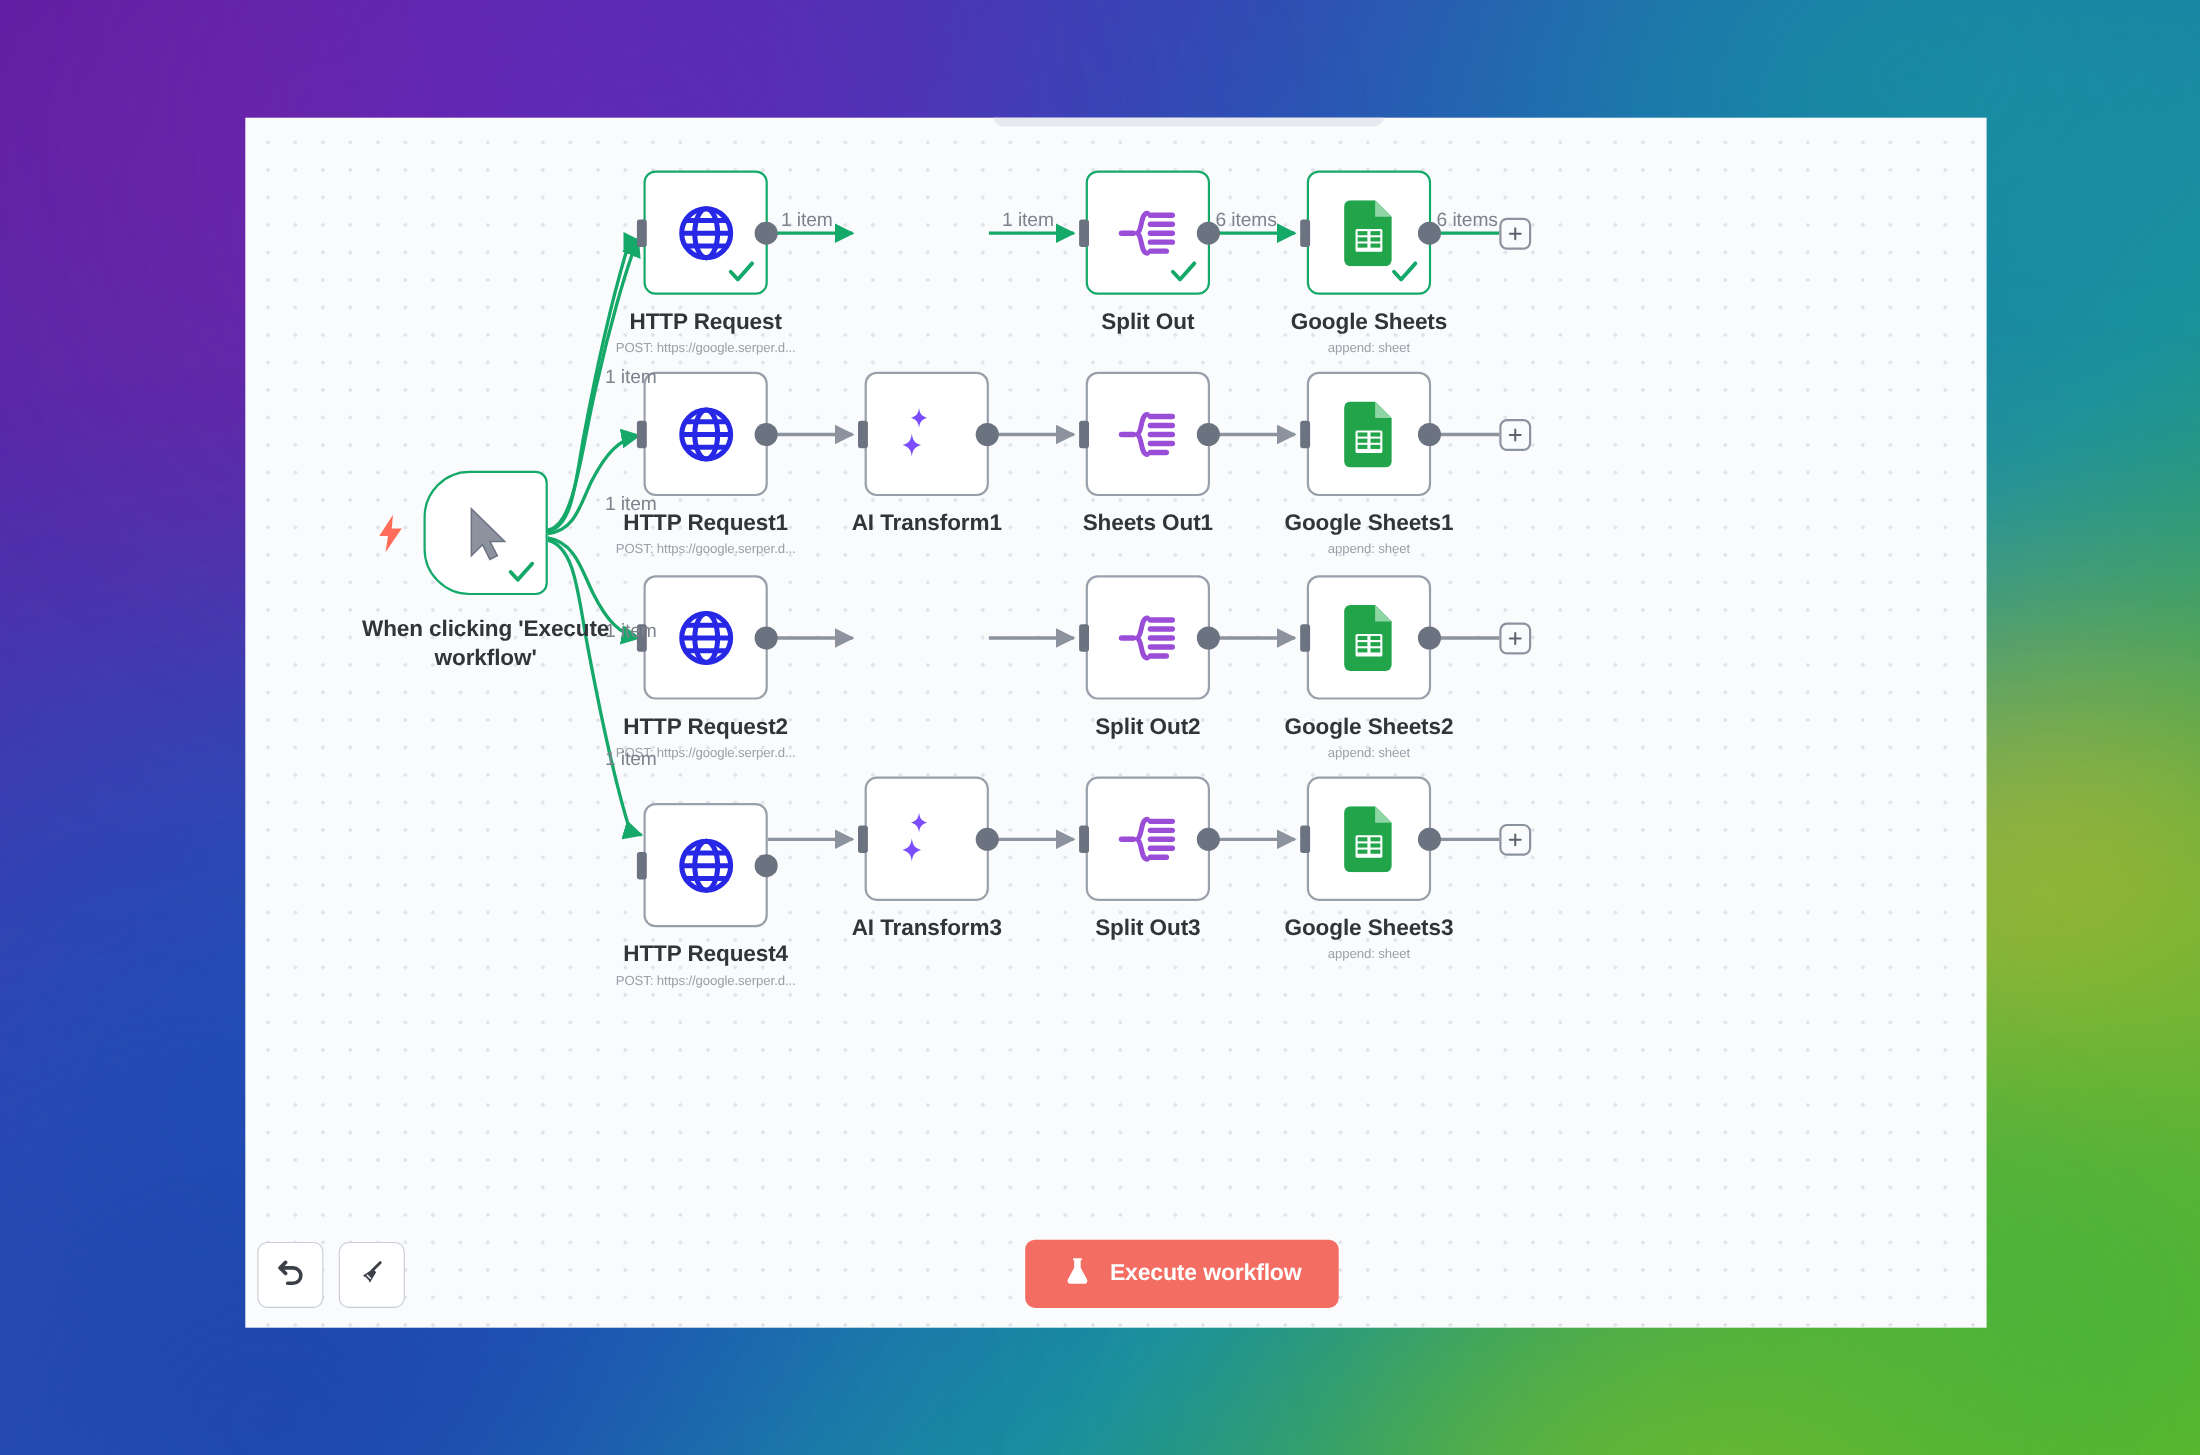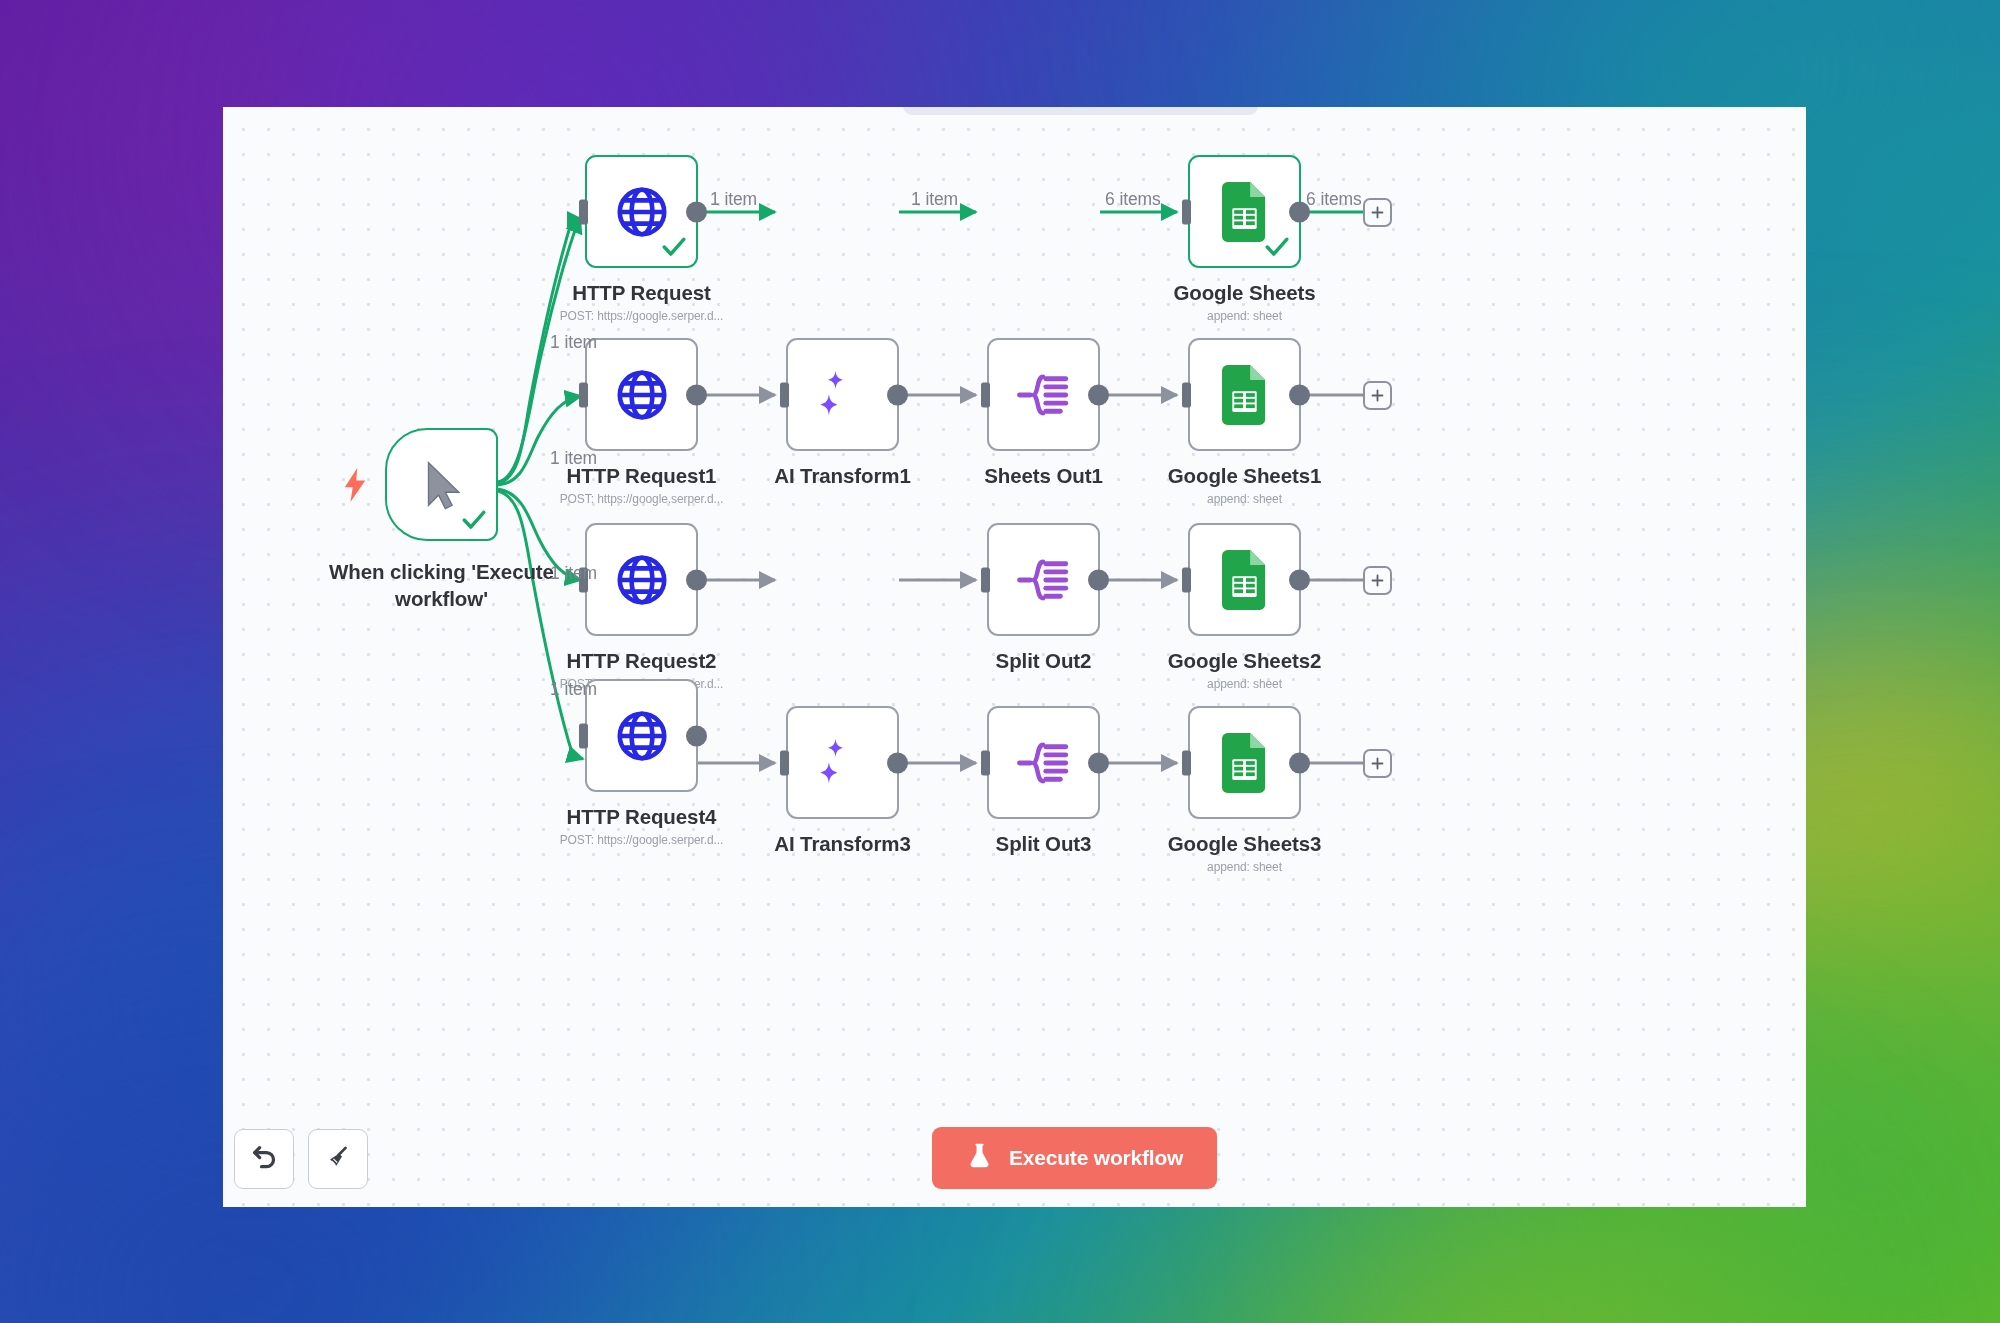--- a/index.html
+++ b/index.html
@@ -362,20 +362,41 @@
       </span>
       <svg class="node-check" viewBox="0 0 24 24">
         <path d="M3 12 L9 18.5 L21 5" fill="none" stroke="#14a869" stroke-width="3.2" stroke-linecap="round" stroke-linejoin="round"></path>
       </svg>
       <span class="port-out"></span>
       <div class="node-label">HTTP Request</div>
       <div class="node-sub">POST: https://google.serper.d...</div>
     </div>
 
 
+    <div class="node executed" style="left:764px; top:48px;">
+      <span class="port-in"></span>
+      <span class="node-icon">
+        <svg viewBox="0 0 64 64" width="58" height="58">
+          <g stroke="#9a4dd6" stroke-width="5.4" fill="none" stroke-linecap="round">
+            <line x1="5" y1="32" x2="17" y2="32"></line>
+            <path d="M31 12 C24 12 26 29 21 32 C26 35 24 52 31 52" stroke-width="5"></path>
+            <line x1="34" y1="14" x2="56" y2="14"></line>
+            <line x1="34" y1="23" x2="56" y2="23"></line>
+            <line x1="34" y1="32" x2="56" y2="32"></line>
+            <line x1="34" y1="41" x2="56" y2="41"></line>
+            <line x1="34" y1="50" x2="50" y2="50"></line>
+          </g>
+        </svg>
+      </span>
+      <svg class="node-check" viewBox="0 0 24 24">
+        <path d="M3 12 L9 18.5 L21 5" fill="none" stroke="#14a869" stroke-width="3.2" stroke-linecap="round" stroke-linejoin="round"></path>
+      </svg>
+      <span class="port-out"></span>
+      <div class="node-label">Split Out</div>
+    </div>
 
     <div class="node executed" style="left:965px; top:48px;">
       <span class="port-in"></span>
       <span class="node-icon">
         <svg viewBox="0 0 48 64" width="47" height="60">
           <path d="M6 0 L30 0 L46 16 L46 58 A6 6 0 0 1 40 64 L6 64 A6 6 0 0 1 0 58 L0 6 A6 6 0 0 1 6 0 Z" fill="#21a44a"></path>
           <path d="M30 0 L46 16 L30 16 Z" fill="#8ed6a4"></path>
           <rect x="11" y="28" width="26" height="22" rx="1.5" fill="#ffffff"></rect>
           <g fill="#21a44a">
             <rect x="13" y="30" width="9.5" height="4"></rect>
@@ -516,21 +537,21 @@
             <rect x="13" y="42" width="9.5" height="4"></rect>
               <rect x="25.5" y="42" width="9.5" height="4"></rect>
           </g>
         </svg>
       </span>
       <span class="port-out"></span>
       <div class="node-label">Google Sheets2</div>
       <div class="node-sub">append: sheet</div>
     </div>
 
-    <div class="node" style="left:362px; top:572px;">
+    <div class="node" style="left:362px; top:623px;">
       <span class="port-in"></span>
       <span class="node-icon">
         <svg viewBox="0 0 24 24" width="58" height="58">
           <circle cx="12" cy="12" r="9.2" fill="none" stroke="#2727e6" stroke-width="1.9"></circle>
           <ellipse cx="12" cy="12" rx="4.3" ry="9.2" fill="none" stroke="#2727e6" stroke-width="1.9"></ellipse>
           <line x1="2.8" y1="12" x2="21.2" y2="12" stroke="#2727e6" stroke-width="1.9"></line>
           <line x1="4.4" y1="7.2" x2="19.6" y2="7.2" stroke="#2727e6" stroke-width="1.9"></line>
           <line x1="4.4" y1="16.8" x2="19.6" y2="16.8" stroke="#2727e6" stroke-width="1.9"></line>
         </svg>
       </span>

